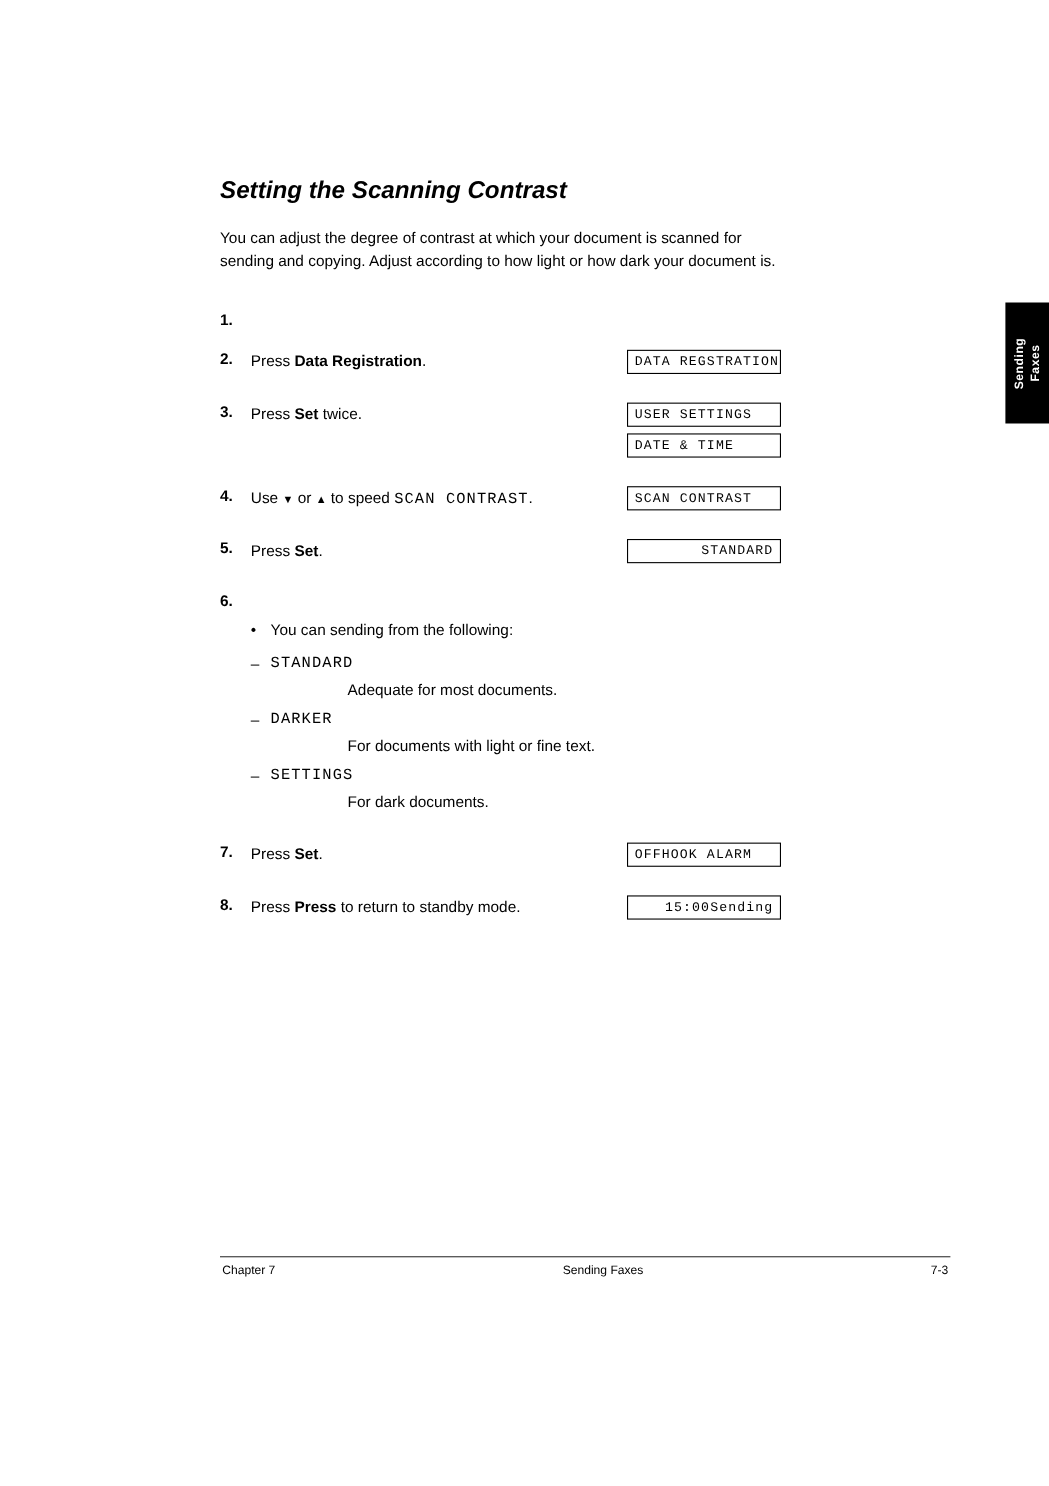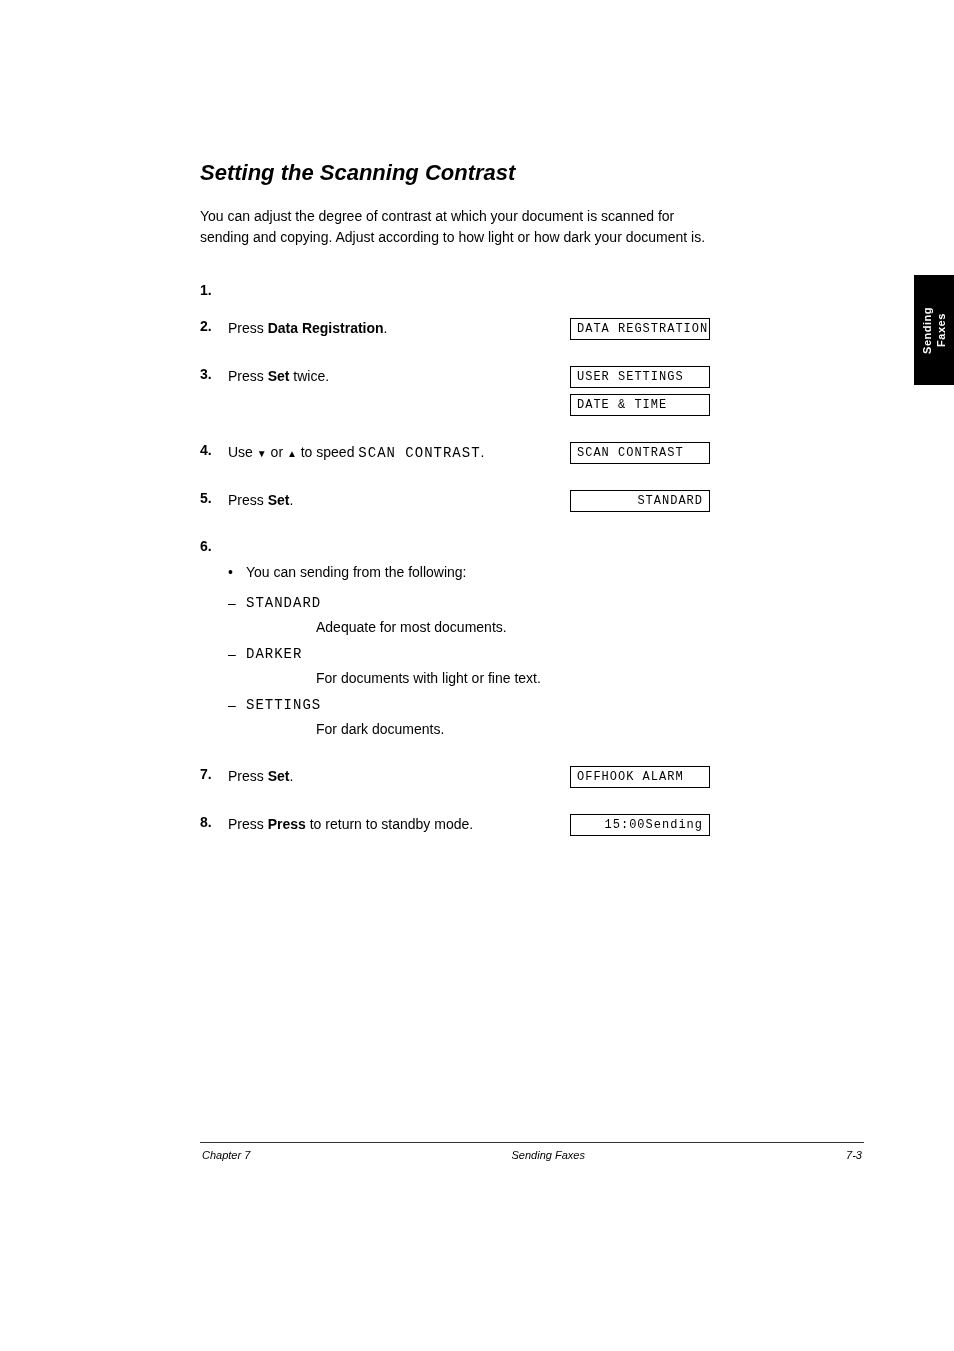--- a/index.html
+++ b/index.html
@@ -110,21 +110,20 @@
     }
     hr.footer-rule {
       margin-top: 300px;
       border: none;
       border-top: 1px solid #333;
     }
     .footer {
       display: flex;
       justify-content: space-between;
       font-size: 11px;
-      font-style: italic;
       margin-top: 6px;
       padding: 0 2px;
     }
     .opt-list {
       margin-left: 28px;
       margin-top: 10px;
     }
     .opt-list .opt {
       display: flex;
       margin-bottom: 6px;

